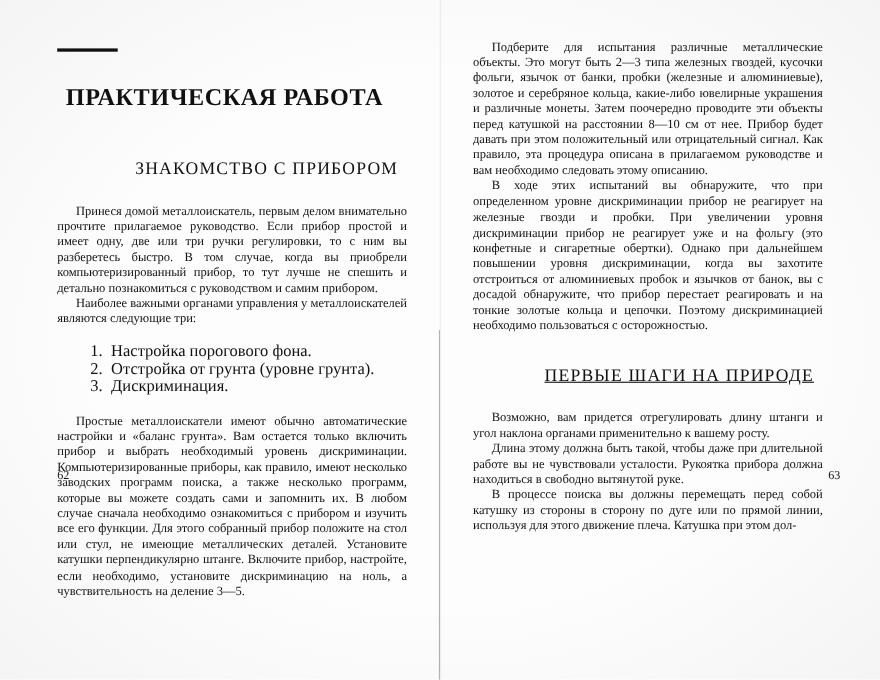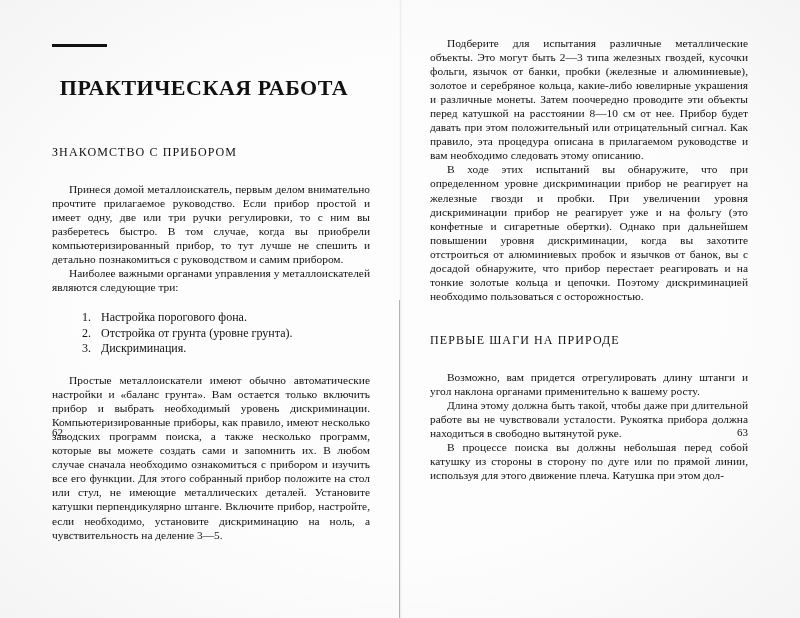--- a/index.html
+++ b/index.html
@@ -94,48 +94,48 @@
     letter-spacing: 0.5px;
     text-align: center;
     margin: 0 0 42px 0;
     padding-right: 14px;
   }
   .chapter-title .line { display: block; }
 
   .section-title {
     font-family: "Liberation Serif", "DejaVu Serif", serif;
     font-weight: normal;
-    font-size: 12px;
+    font-size: 16px;
     letter-spacing: 1.1px;
-    text-align: left;
+    text-align: right;
     margin: 0 0 22px 0;
     padding-right: 8px;
   }
 
-  .section-title.spaced-top { margin-top: 30px; }
+  .section-title.spaced-top { margin-top: 30px; text-decoration: underline; }
 
   
   p.body {
     margin: 0;
     font-size: 11.4px;
     line-height: 14.05px;
     text-align: justify;
     text-indent: 17px;
     hyphens: manual;
   }
 
   
   ol.steps {
     margin: 16px 0 16px 0;
     padding: 0 0 0 30px;
     list-style: none;
     counter-reset: step;
   }
   ol.steps li {
-    font-size: 12px;
+    font-size: 15px;
     line-height: 15.6px;
     text-align: left;
     position: relative;
     padding-left: 19px;
   }
   ol.steps li::before {
     counter-increment: step;
     content: counter(step) ".";
     position: absolute;
     left: 0;
@@ -143,21 +143,21 @@
   }
 
   
   .folio {
     position: absolute;
     bottom: 18px;
     font-size: 11px;
     font-family: "Liberation Serif", "DejaVu Serif", serif;
   }
   .folio-left  { left: 52px; }
-  .folio-right { right: 52px; padding-left: 28px; }
+  .folio-right { right: 36px; padding-left: 28px; }
 </style>
 </head>
 <body>
 
 <div class="scan-sheet">
   <div class="spread">
 
     <div class="page page-left">
 
       <div class="title-rule"></div>
@@ -184,21 +184,21 @@
 
     <div class="page page-right">
 
       <p class="body">Подберите для испытания различные металлические объекты. Это могут быть 2—3 типа железных гвоздей, кусочки фольги, язычок от банки, пробки (железные и алюминиевые), золотое и серебряное кольца, какие-либо ювелирные украшения и различные монеты. Затем поочередно проводите эти объекты перед катушкой на расстоянии 8—10 см от нее. Прибор будет давать при этом положительный или отрицательный сигнал. Как правило, эта процедура описана в прилагаемом руководстве и вам необходимо следовать этому описанию.</p>
       <p class="body">В ходе этих испытаний вы обнаружите, что при определенном уровне дискриминации прибор не реагирует на железные гвозди и пробки. При увеличении уровня дискриминации прибор не реагирует уже и на фольгу (это конфетные и сигаретные обертки). Однако при дальнейшем повышении уровня дискриминации, когда вы захотите отстроиться от алюминиевых пробок и язычков от банок, вы с досадой обнаружите, что прибор перестает реагировать и на тонкие золотые кольца и цепочки. Поэтому дискриминацией необходимо пользоваться с осторожностью.</p>
 
       <h2 class="section-title spaced-top">ПЕРВЫЕ ШАГИ НА ПРИРОДЕ</h2>
 
       <p class="body">Возможно, вам придется отрегулировать длину штанги и угол наклона органами применительно к вашему росту.</p>
       <p class="body">Длина этому должна быть такой, чтобы даже при длительной работе вы не чувствовали усталости. Рукоятка прибора должна находиться в свободно вытянутой руке.</p>
-      <p class="body">В процессе поиска вы должны небольшая перед собой катушку из стороны в сторону по дуге или по прямой линии, используя для этого движение плеча. Катушка при этом дол-</p>
+      <p class="body">В процессе поиска вы должны перемещать перед собой катушку из стороны в сторону по дуге или по прямой линии, используя для этого движение плеча. Катушка при этом дол-</p>
 
       <div class="folio folio-right">63</div>
     </div>
 
     <div class="gutter"></div>
     <div class="crease"></div>
   </div>
 </div>
 
 </body></html>

